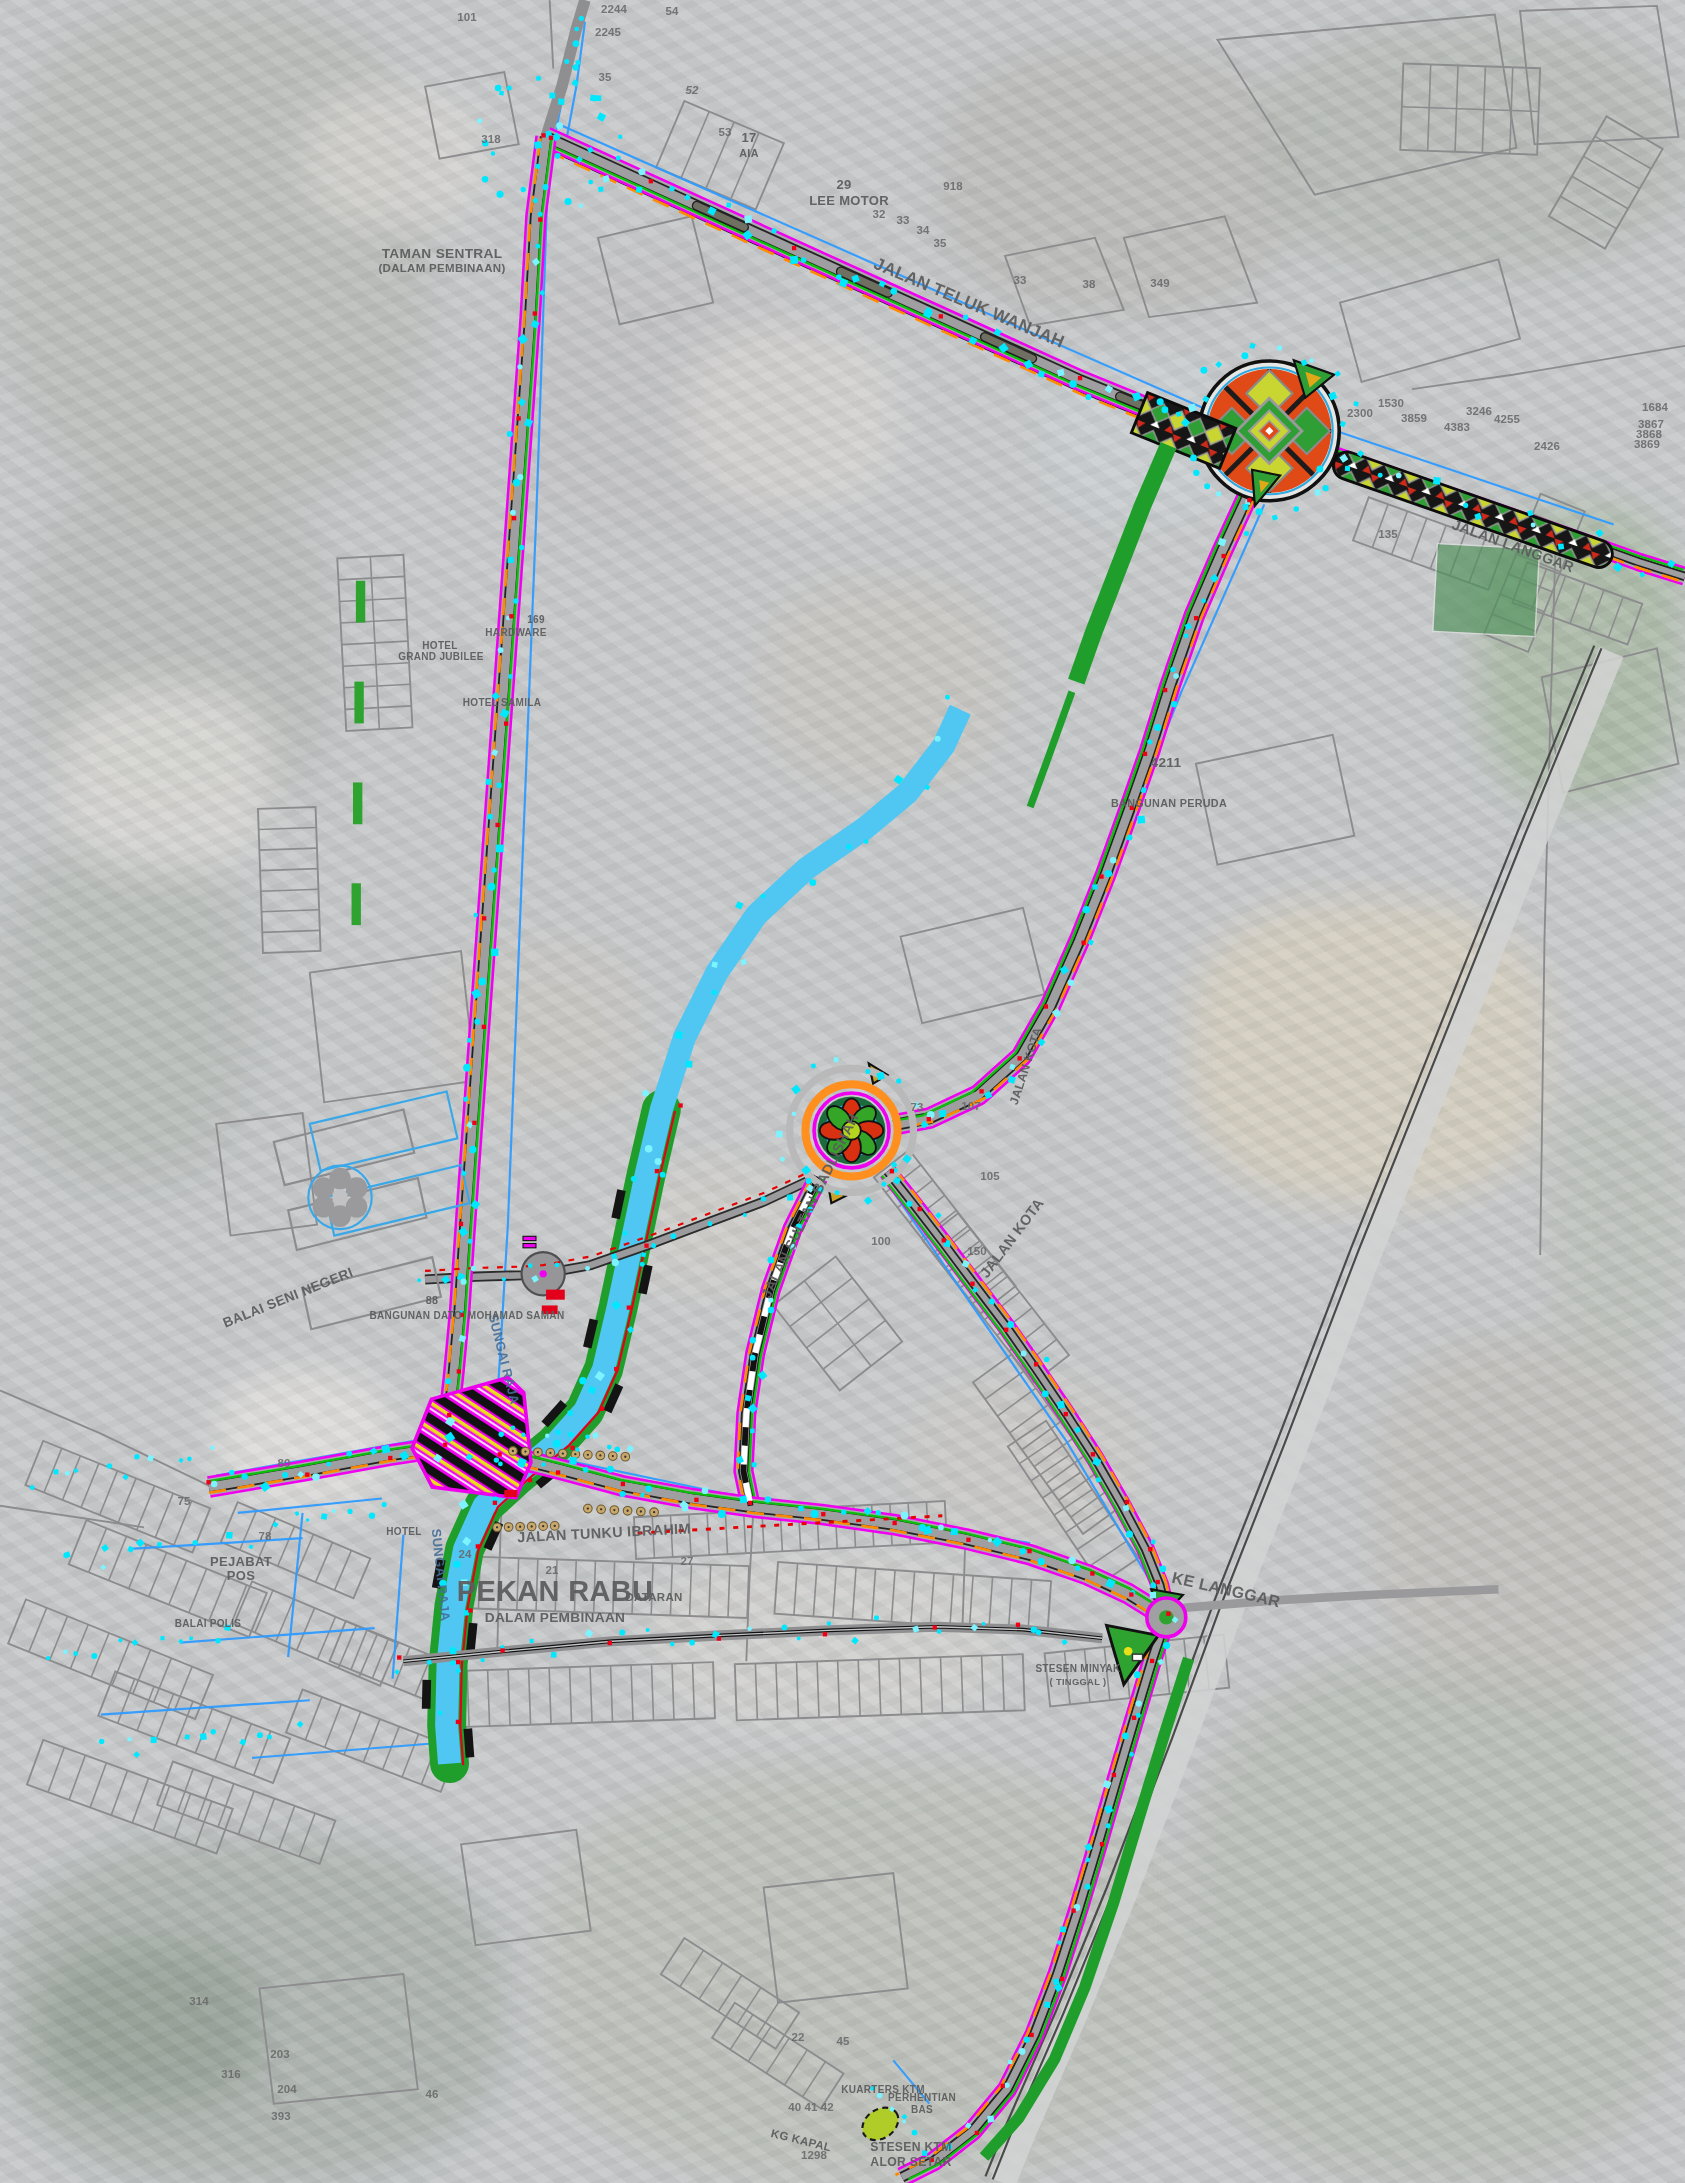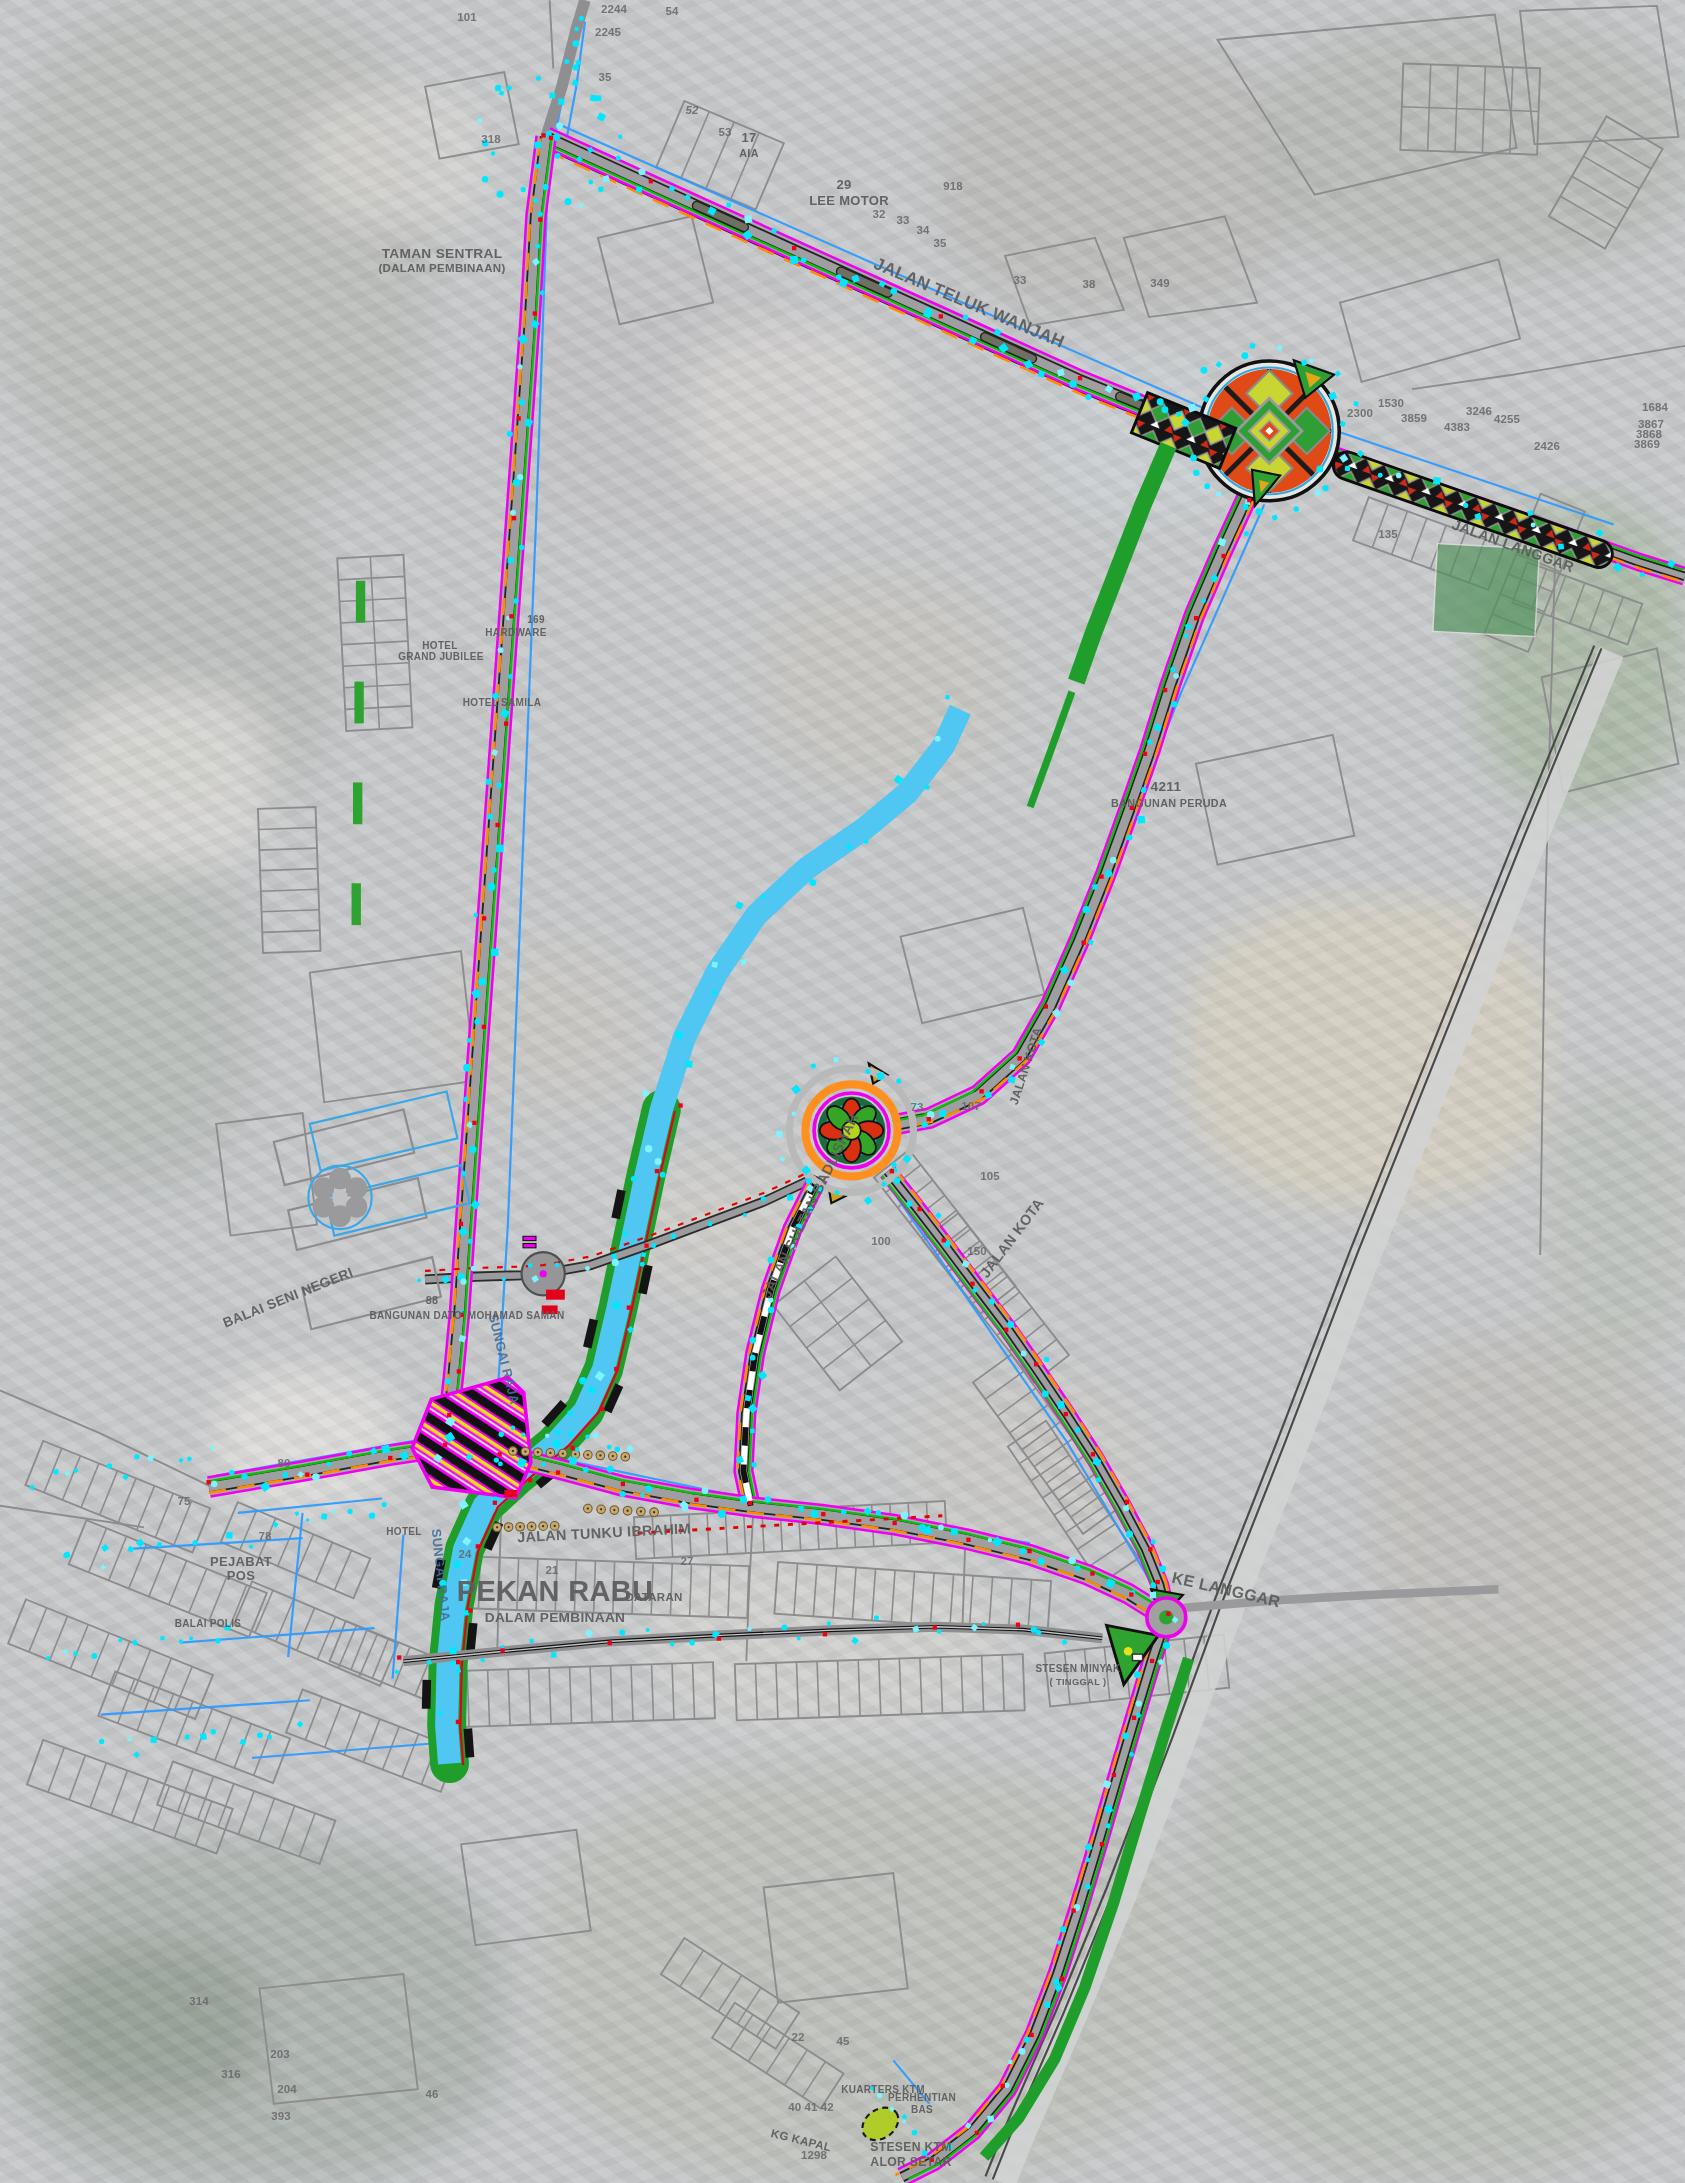--- a/index.html
+++ b/index.html
@@ -1362,21 +1362,21 @@
       <div class="lbl " style="left: 749px; top: 137px; font-size: 13px;">17</div>
       <div class="lbl " style="left: 749px; top: 153px; font-size: 10.8px;">AIA</div>
       <div class="lbl " style="left: 502px; top: 703px; font-size: 10px;">HOTEL SAMILA</div>
       <div class="lbl " style="left: 440px; top: 646px; font-size: 10px;">HOTEL</div>
       <div class="lbl " style="left: 441px; top: 657px; font-size: 10px;">GRAND JUBILEE</div>
       <div class="lbl " style="left: 516px; top: 620px; font-size: 10px; margin-left: 20px;">169</div>
       <div class="lbl " style="left: 516px; top: 633px; font-size: 10px;">HARDWARE</div>
       <div class="lbl " style="left: 288px; top: 1298px; font-size: 13.7px; transform: translate(-50%, -50%) rotate(-22deg);">BALAI SENI NEGERI</div>
       <div class="lbl " style="left: 432px; top: 1300px; font-size: 10.8px;">88</div>
       <div class="lbl " style="left: 467px; top: 1316px; font-size: 10px;">BANGUNAN DATO' MOHAMAD SAMAN</div>
-      <div class="lbl " style="left: 1166px; top: 787px; font-size: 13.7px;">4211</div>
+      <div class="lbl " style="left: 1166px; top: 763px; font-size: 13.7px;">4211</div>
       <div class="lbl " style="left: 1169px; top: 803px; font-size: 10.8px;">BANGUNAN PERUDA</div>
       <div class="lbl " style="left: 555px; top: 1591px; font-size: 29px;">PEKAN RABU</div>
       <div class="lbl " style="left: 555px; top: 1618px; font-size: 13.7px;">DALAM PEMBINAAN</div>
       <div class="lbl " style="left: 654px; top: 1598px; font-size: 11.5px;">DATARAN</div>
       <div class="lbl " style="left: 241px; top: 1561px; font-size: 13px;">PEJABAT</div>
       <div class="lbl " style="left: 241px; top: 1575px; font-size: 13px;">POS</div>
       <div class="lbl " style="left: 208px; top: 1624px; font-size: 10px;">BALAI POLIS</div>
       <div class="lbl " style="left: 404px; top: 1532px; font-size: 10px;">HOTEL</div>
       <div class="lbl " style="left: 1078px; top: 1669px; font-size: 10px;">STESEN MINYAK</div>
       <div class="lbl " style="left: 1078px; top: 1682px; font-size: 9.4px;">( TINGGAL )</div>
@@ -1384,21 +1384,21 @@
       <div class="lbl " style="left: 922px; top: 2098px; font-size: 10px;">PERHENTIAN</div>
       <div class="lbl " style="left: 922px; top: 2110px; font-size: 10px;">BAS</div>
       <div class="lbl " style="left: 911px; top: 2147px; font-size: 12.2px;">STESEN KTM</div>
       <div class="lbl " style="left: 911px; top: 2162px; font-size: 12.2px;">ALOR SETAR</div>
       <div class="lbl " style="left: 801px; top: 2141px; font-size: 11.5px; transform: translate(-50%, -50%) rotate(14deg);">KG KAPAL</div>
       <div class="lbl lot" style="left: 467px; top: 18px; font-size: 11.5px;">101</div>
       <div class="lbl lot" style="left: 614px; top: 10px; font-size: 11.5px;">2244</div>
       <div class="lbl lot" style="left: 608px; top: 33px; font-size: 11.5px;">2245</div>
       <div class="lbl lot" style="left: 672px; top: 11.5px; font-size: 11.5px;">54</div>
       <div class="lbl lot" style="left: 491px; top: 140px; font-size: 11.5px;">318</div>
-      <div class="lbl lot" style="left: 692px; top: 111px; font-size: 11.5px; font-style: italic;">52</div>
+      <div class="lbl lot" style="left: 692px; top: 91px; font-size: 11.5px; font-style: italic;">52</div>
       <div class="lbl lot" style="left: 605px; top: 78px; font-size: 11.5px;">35</div>
       <div class="lbl lot" style="left: 725px; top: 133px; font-size: 11.5px;">53</div>
       <div class="lbl lot" style="left: 1020px; top: 281px; font-size: 11.5px;">33</div>
       <div class="lbl lot" style="left: 1089px; top: 285px; font-size: 11.5px;">38</div>
       <div class="lbl lot" style="left: 1160px; top: 284px; font-size: 11.5px;">349</div>
       <div class="lbl lot" style="left: 953px; top: 187px; font-size: 11.5px;">918</div>
       <div class="lbl lot" style="left: 879px; top: 215px; font-size: 11.5px;">32</div>
       <div class="lbl lot" style="left: 903px; top: 221px; font-size: 11.5px;">33</div>
       <div class="lbl lot" style="left: 923px; top: 231px; font-size: 11.5px;">34</div>
       <div class="lbl lot" style="left: 940px; top: 244px; font-size: 11.5px;">35</div>

